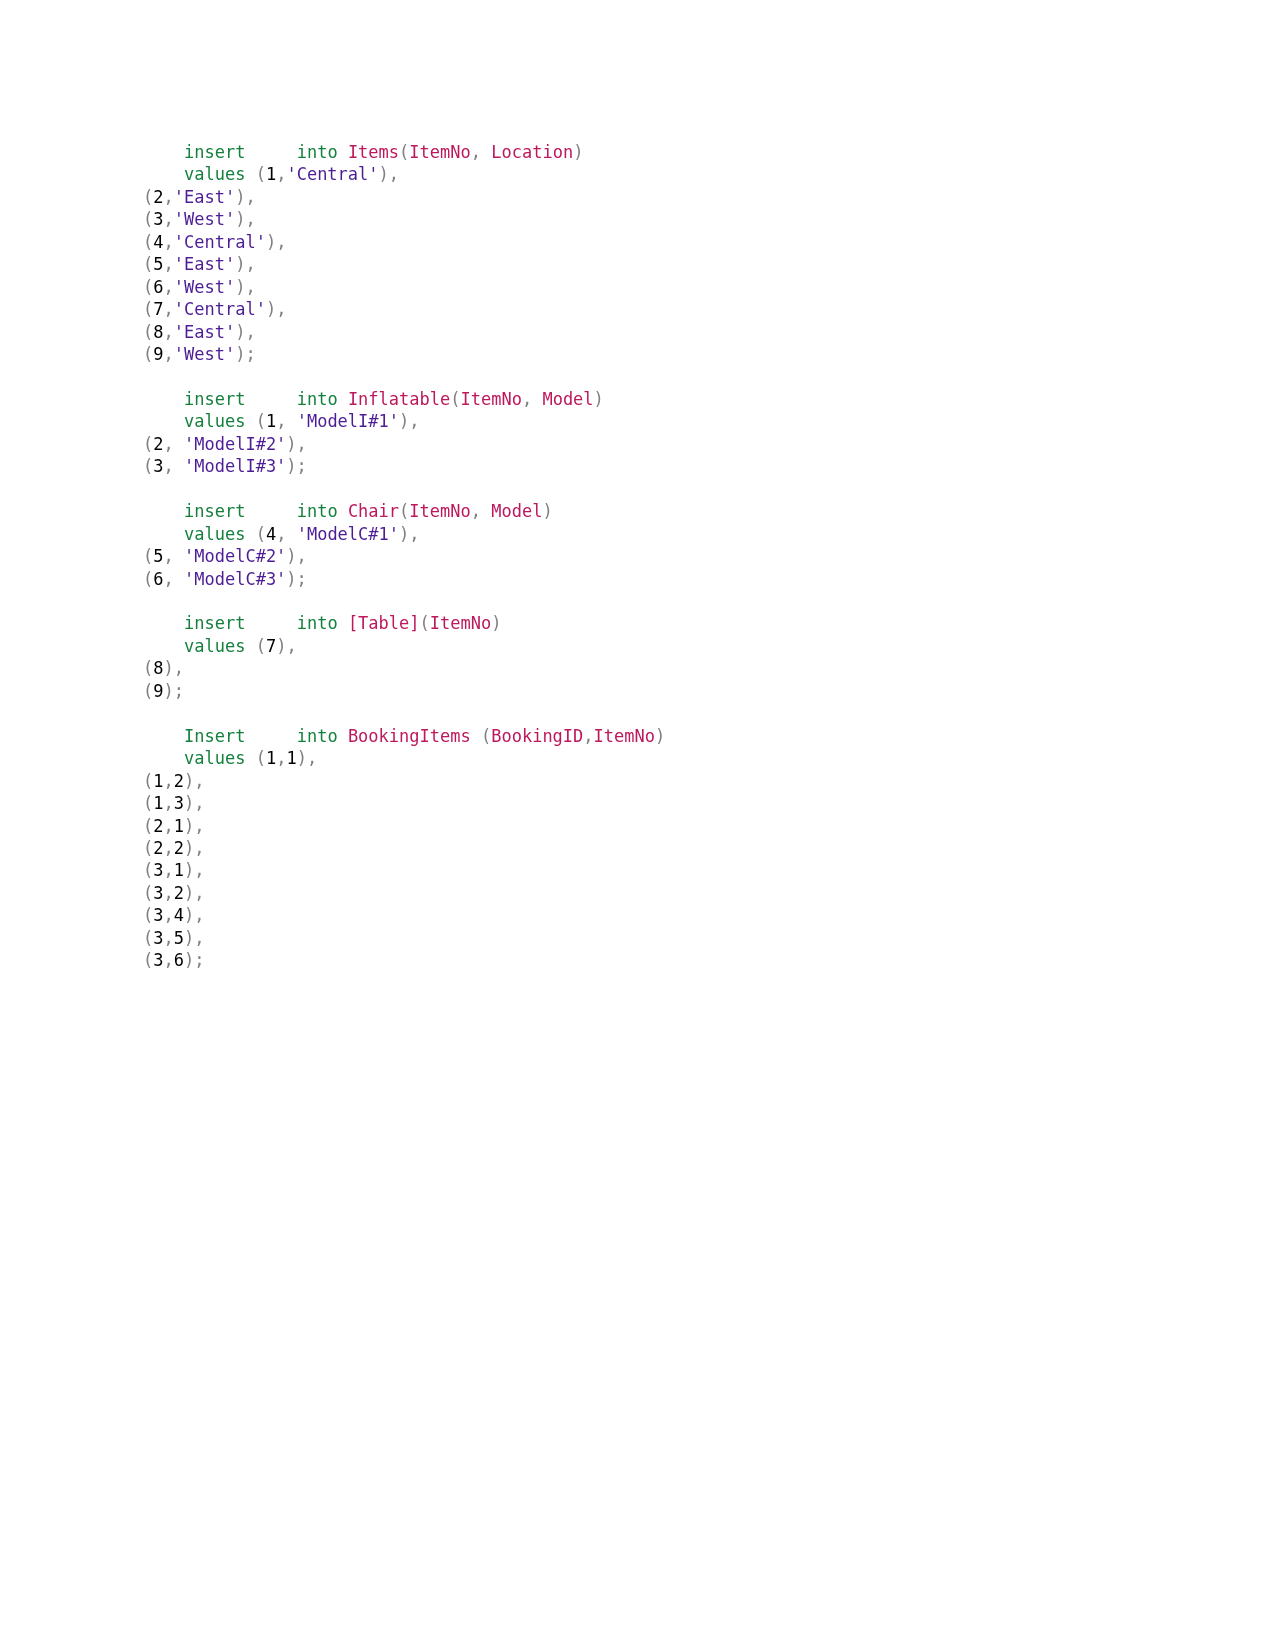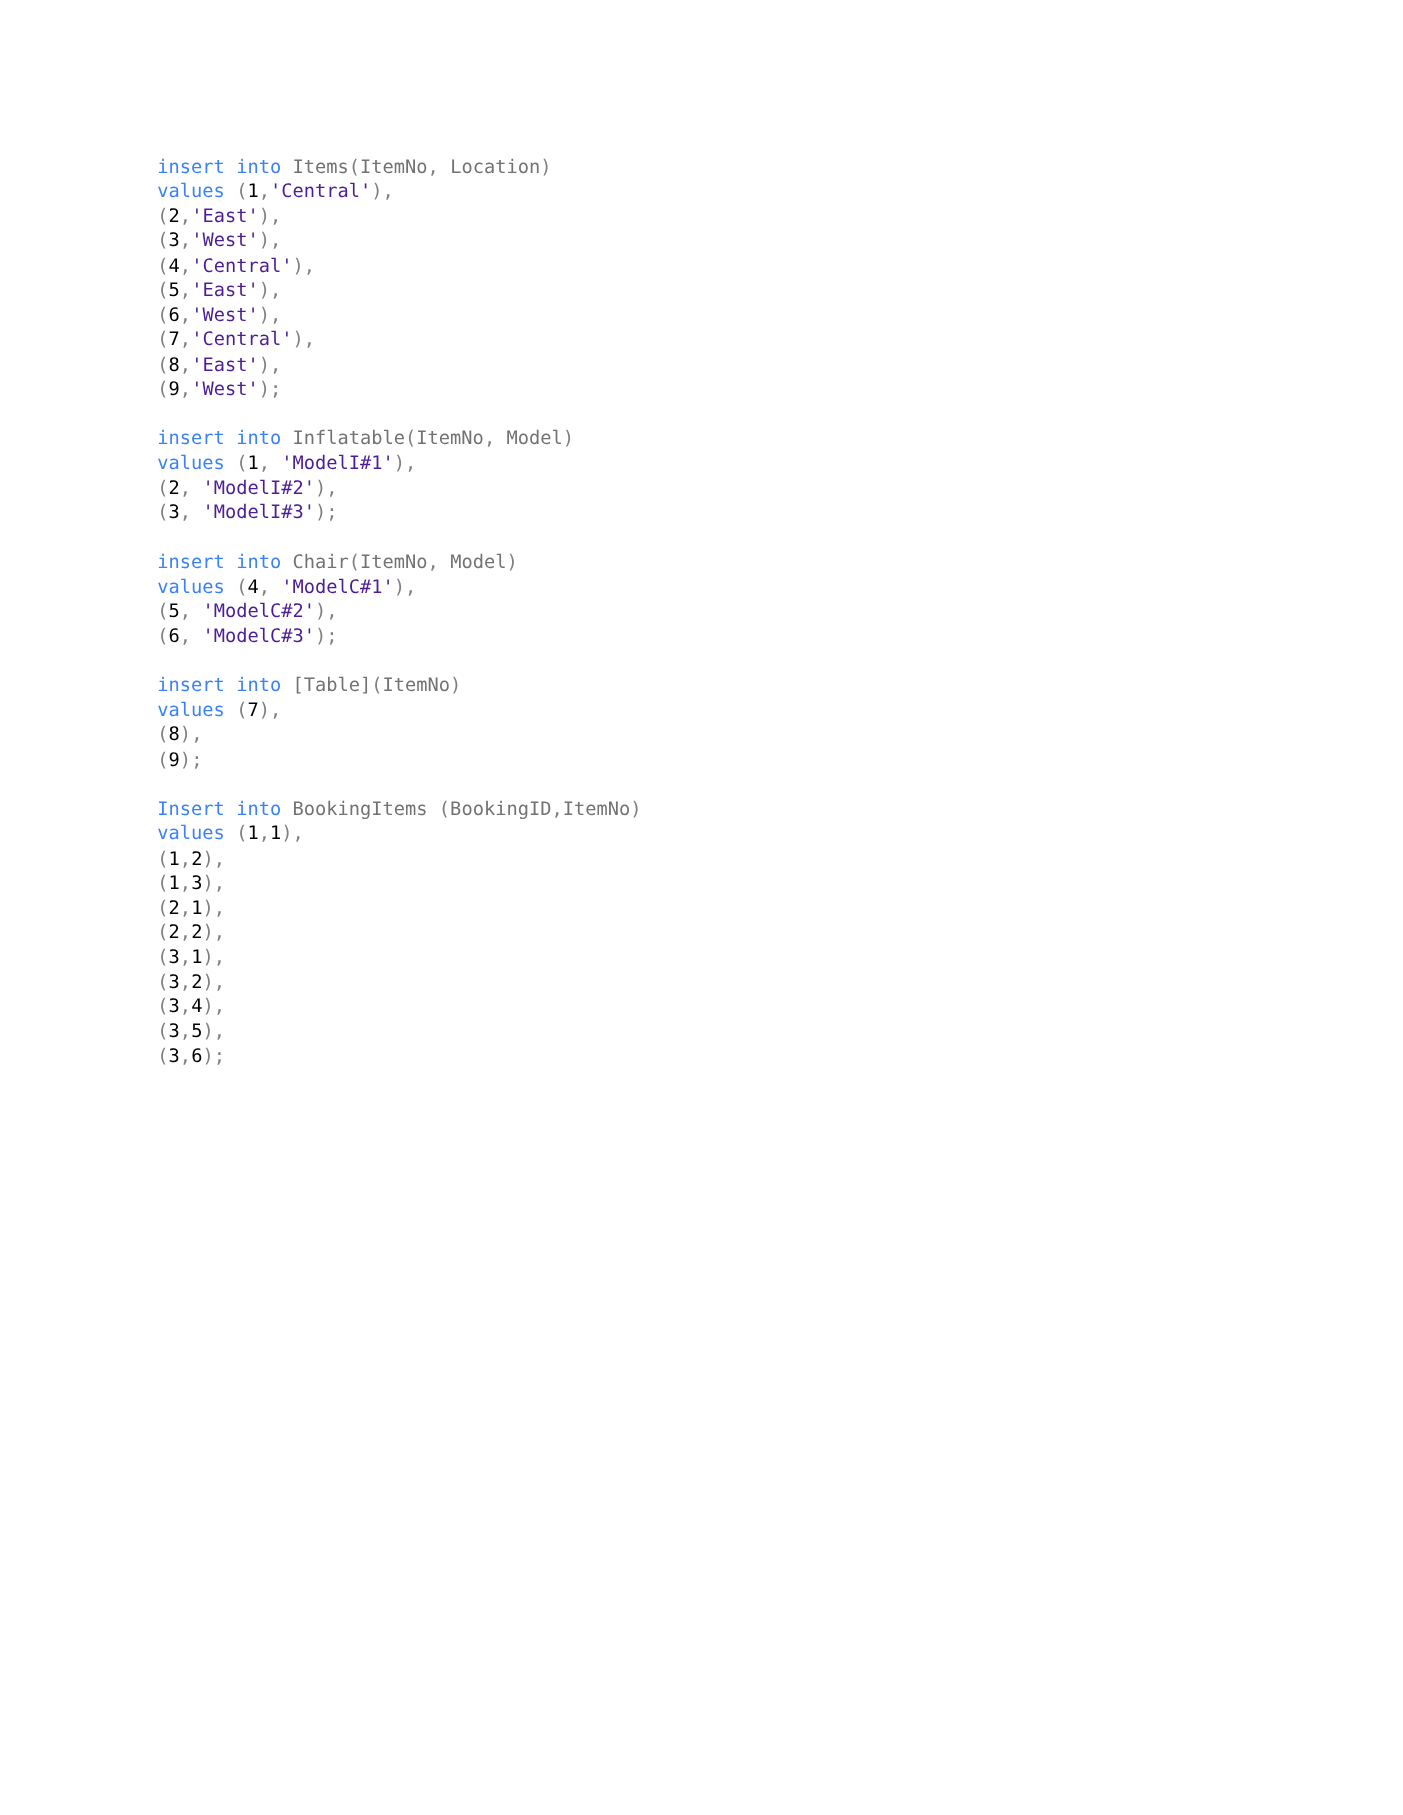--- a/index.html
+++ b/index.html
@@ -25,22 +25,22 @@
     white-space: pre;
     letter-spacing: 0px;
   }
   .code-line {
     white-space: pre;
     min-height: 22.45px;
   }
   .code-line.blank {
     height: 22.45px;
   }
-  .tok-keyword { color: #3b82f6; }
-  .tok-ident   { color: #737373; }
+  .tok-keyword { color: #15803d; margin-left: 41px; }
+  .tok-ident   { color: #be185d; }
   .tok-number  { color: #000000; }
   .tok-string  { color: #4c1d95; }
   .tok-punct   { color: #808080; }
   .tok-plain   { color: #000000; }
 </style>
 </head>
 <body>
 
 <div id="code-listing"><div class="code-line"><span class="tok-keyword">insert</span><span class="tok-plain"> </span><span class="tok-keyword">into</span><span class="tok-plain"> </span><span class="tok-ident">Items</span><span class="tok-punct">(</span><span class="tok-ident">ItemNo</span><span class="tok-punct">,</span><span class="tok-plain"> </span><span class="tok-ident">Location</span><span class="tok-punct">)</span></div><div class="code-line"><span class="tok-keyword">values</span><span class="tok-plain"> </span><span class="tok-punct">(</span><span class="tok-number">1</span><span class="tok-punct">,</span><span class="tok-string">'Central'</span><span class="tok-punct">)</span><span class="tok-punct">,</span></div><div class="code-line"><span class="tok-punct">(</span><span class="tok-number">2</span><span class="tok-punct">,</span><span class="tok-string">'East'</span><span class="tok-punct">)</span><span class="tok-punct">,</span></div><div class="code-line"><span class="tok-punct">(</span><span class="tok-number">3</span><span class="tok-punct">,</span><span class="tok-string">'West'</span><span class="tok-punct">)</span><span class="tok-punct">,</span></div><div class="code-line"><span class="tok-punct">(</span><span class="tok-number">4</span><span class="tok-punct">,</span><span class="tok-string">'Central'</span><span class="tok-punct">)</span><span class="tok-punct">,</span></div><div class="code-line"><span class="tok-punct">(</span><span class="tok-number">5</span><span class="tok-punct">,</span><span class="tok-string">'East'</span><span class="tok-punct">)</span><span class="tok-punct">,</span></div><div class="code-line"><span class="tok-punct">(</span><span class="tok-number">6</span><span class="tok-punct">,</span><span class="tok-string">'West'</span><span class="tok-punct">)</span><span class="tok-punct">,</span></div><div class="code-line"><span class="tok-punct">(</span><span class="tok-number">7</span><span class="tok-punct">,</span><span class="tok-string">'Central'</span><span class="tok-punct">)</span><span class="tok-punct">,</span></div><div class="code-line"><span class="tok-punct">(</span><span class="tok-number">8</span><span class="tok-punct">,</span><span class="tok-string">'East'</span><span class="tok-punct">)</span><span class="tok-punct">,</span></div><div class="code-line"><span class="tok-punct">(</span><span class="tok-number">9</span><span class="tok-punct">,</span><span class="tok-string">'West'</span><span class="tok-punct">)</span><span class="tok-punct">;</span></div><div class="code-line blank">&nbsp;</div><div class="code-line"><span class="tok-keyword">insert</span><span class="tok-plain"> </span><span class="tok-keyword">into</span><span class="tok-plain"> </span><span class="tok-ident">Inflatable</span><span class="tok-punct">(</span><span class="tok-ident">ItemNo</span><span class="tok-punct">,</span><span class="tok-plain"> </span><span class="tok-ident">Model</span><span class="tok-punct">)</span></div><div class="code-line"><span class="tok-keyword">values</span><span class="tok-plain"> </span><span class="tok-punct">(</span><span class="tok-number">1</span><span class="tok-punct">,</span><span class="tok-plain"> </span><span class="tok-string">'ModelI#1'</span><span class="tok-punct">)</span><span class="tok-punct">,</span></div><div class="code-line"><span class="tok-punct">(</span><span class="tok-number">2</span><span class="tok-punct">,</span><span class="tok-plain"> </span><span class="tok-string">'ModelI#2'</span><span class="tok-punct">)</span><span class="tok-punct">,</span></div><div class="code-line"><span class="tok-punct">(</span><span class="tok-number">3</span><span class="tok-punct">,</span><span class="tok-plain"> </span><span class="tok-string">'ModelI#3'</span><span class="tok-punct">)</span><span class="tok-punct">;</span></div><div class="code-line blank">&nbsp;</div><div class="code-line"><span class="tok-keyword">insert</span><span class="tok-plain"> </span><span class="tok-keyword">into</span><span class="tok-plain"> </span><span class="tok-ident">Chair</span><span class="tok-punct">(</span><span class="tok-ident">ItemNo</span><span class="tok-punct">,</span><span class="tok-plain"> </span><span class="tok-ident">Model</span><span class="tok-punct">)</span></div><div class="code-line"><span class="tok-keyword">values</span><span class="tok-plain"> </span><span class="tok-punct">(</span><span class="tok-number">4</span><span class="tok-punct">,</span><span class="tok-plain"> </span><span class="tok-string">'ModelC#1'</span><span class="tok-punct">)</span><span class="tok-punct">,</span></div><div class="code-line"><span class="tok-punct">(</span><span class="tok-number">5</span><span class="tok-punct">,</span><span class="tok-plain"> </span><span class="tok-string">'ModelC#2'</span><span class="tok-punct">)</span><span class="tok-punct">,</span></div><div class="code-line"><span class="tok-punct">(</span><span class="tok-number">6</span><span class="tok-punct">,</span><span class="tok-plain"> </span><span class="tok-string">'ModelC#3'</span><span class="tok-punct">)</span><span class="tok-punct">;</span></div><div class="code-line blank">&nbsp;</div><div class="code-line"><span class="tok-keyword">insert</span><span class="tok-plain"> </span><span class="tok-keyword">into</span><span class="tok-plain"> </span><span class="tok-ident">[Table]</span><span class="tok-punct">(</span><span class="tok-ident">ItemNo</span><span class="tok-punct">)</span></div><div class="code-line"><span class="tok-keyword">values</span><span class="tok-plain"> </span><span class="tok-punct">(</span><span class="tok-number">7</span><span class="tok-punct">)</span><span class="tok-punct">,</span></div><div class="code-line"><span class="tok-punct">(</span><span class="tok-number">8</span><span class="tok-punct">)</span><span class="tok-punct">,</span></div><div class="code-line"><span class="tok-punct">(</span><span class="tok-number">9</span><span class="tok-punct">)</span><span class="tok-punct">;</span></div><div class="code-line blank">&nbsp;</div><div class="code-line"><span class="tok-keyword">Insert</span><span class="tok-plain"> </span><span class="tok-keyword">into</span><span class="tok-plain"> </span><span class="tok-ident">BookingItems</span><span class="tok-plain"> </span><span class="tok-punct">(</span><span class="tok-ident">BookingID</span><span class="tok-punct">,</span><span class="tok-ident">ItemNo</span><span class="tok-punct">)</span></div><div class="code-line"><span class="tok-keyword">values</span><span class="tok-plain"> </span><span class="tok-punct">(</span><span class="tok-number">1</span><span class="tok-punct">,</span><span class="tok-number">1</span><span class="tok-punct">)</span><span class="tok-punct">,</span></div><div class="code-line"><span class="tok-punct">(</span><span class="tok-number">1</span><span class="tok-punct">,</span><span class="tok-number">2</span><span class="tok-punct">)</span><span class="tok-punct">,</span></div><div class="code-line"><span class="tok-punct">(</span><span class="tok-number">1</span><span class="tok-punct">,</span><span class="tok-number">3</span><span class="tok-punct">)</span><span class="tok-punct">,</span></div><div class="code-line"><span class="tok-punct">(</span><span class="tok-number">2</span><span class="tok-punct">,</span><span class="tok-number">1</span><span class="tok-punct">)</span><span class="tok-punct">,</span></div><div class="code-line"><span class="tok-punct">(</span><span class="tok-number">2</span><span class="tok-punct">,</span><span class="tok-number">2</span><span class="tok-punct">)</span><span class="tok-punct">,</span></div><div class="code-line"><span class="tok-punct">(</span><span class="tok-number">3</span><span class="tok-punct">,</span><span class="tok-number">1</span><span class="tok-punct">)</span><span class="tok-punct">,</span></div><div class="code-line"><span class="tok-punct">(</span><span class="tok-number">3</span><span class="tok-punct">,</span><span class="tok-number">2</span><span class="tok-punct">)</span><span class="tok-punct">,</span></div><div class="code-line"><span class="tok-punct">(</span><span class="tok-number">3</span><span class="tok-punct">,</span><span class="tok-number">4</span><span class="tok-punct">)</span><span class="tok-punct">,</span></div><div class="code-line"><span class="tok-punct">(</span><span class="tok-number">3</span><span class="tok-punct">,</span><span class="tok-number">5</span><span class="tok-punct">)</span><span class="tok-punct">,</span></div><div class="code-line"><span class="tok-punct">(</span><span class="tok-number">3</span><span class="tok-punct">,</span><span class="tok-number">6</span><span class="tok-punct">)</span><span class="tok-punct">;</span></div></div>
 

